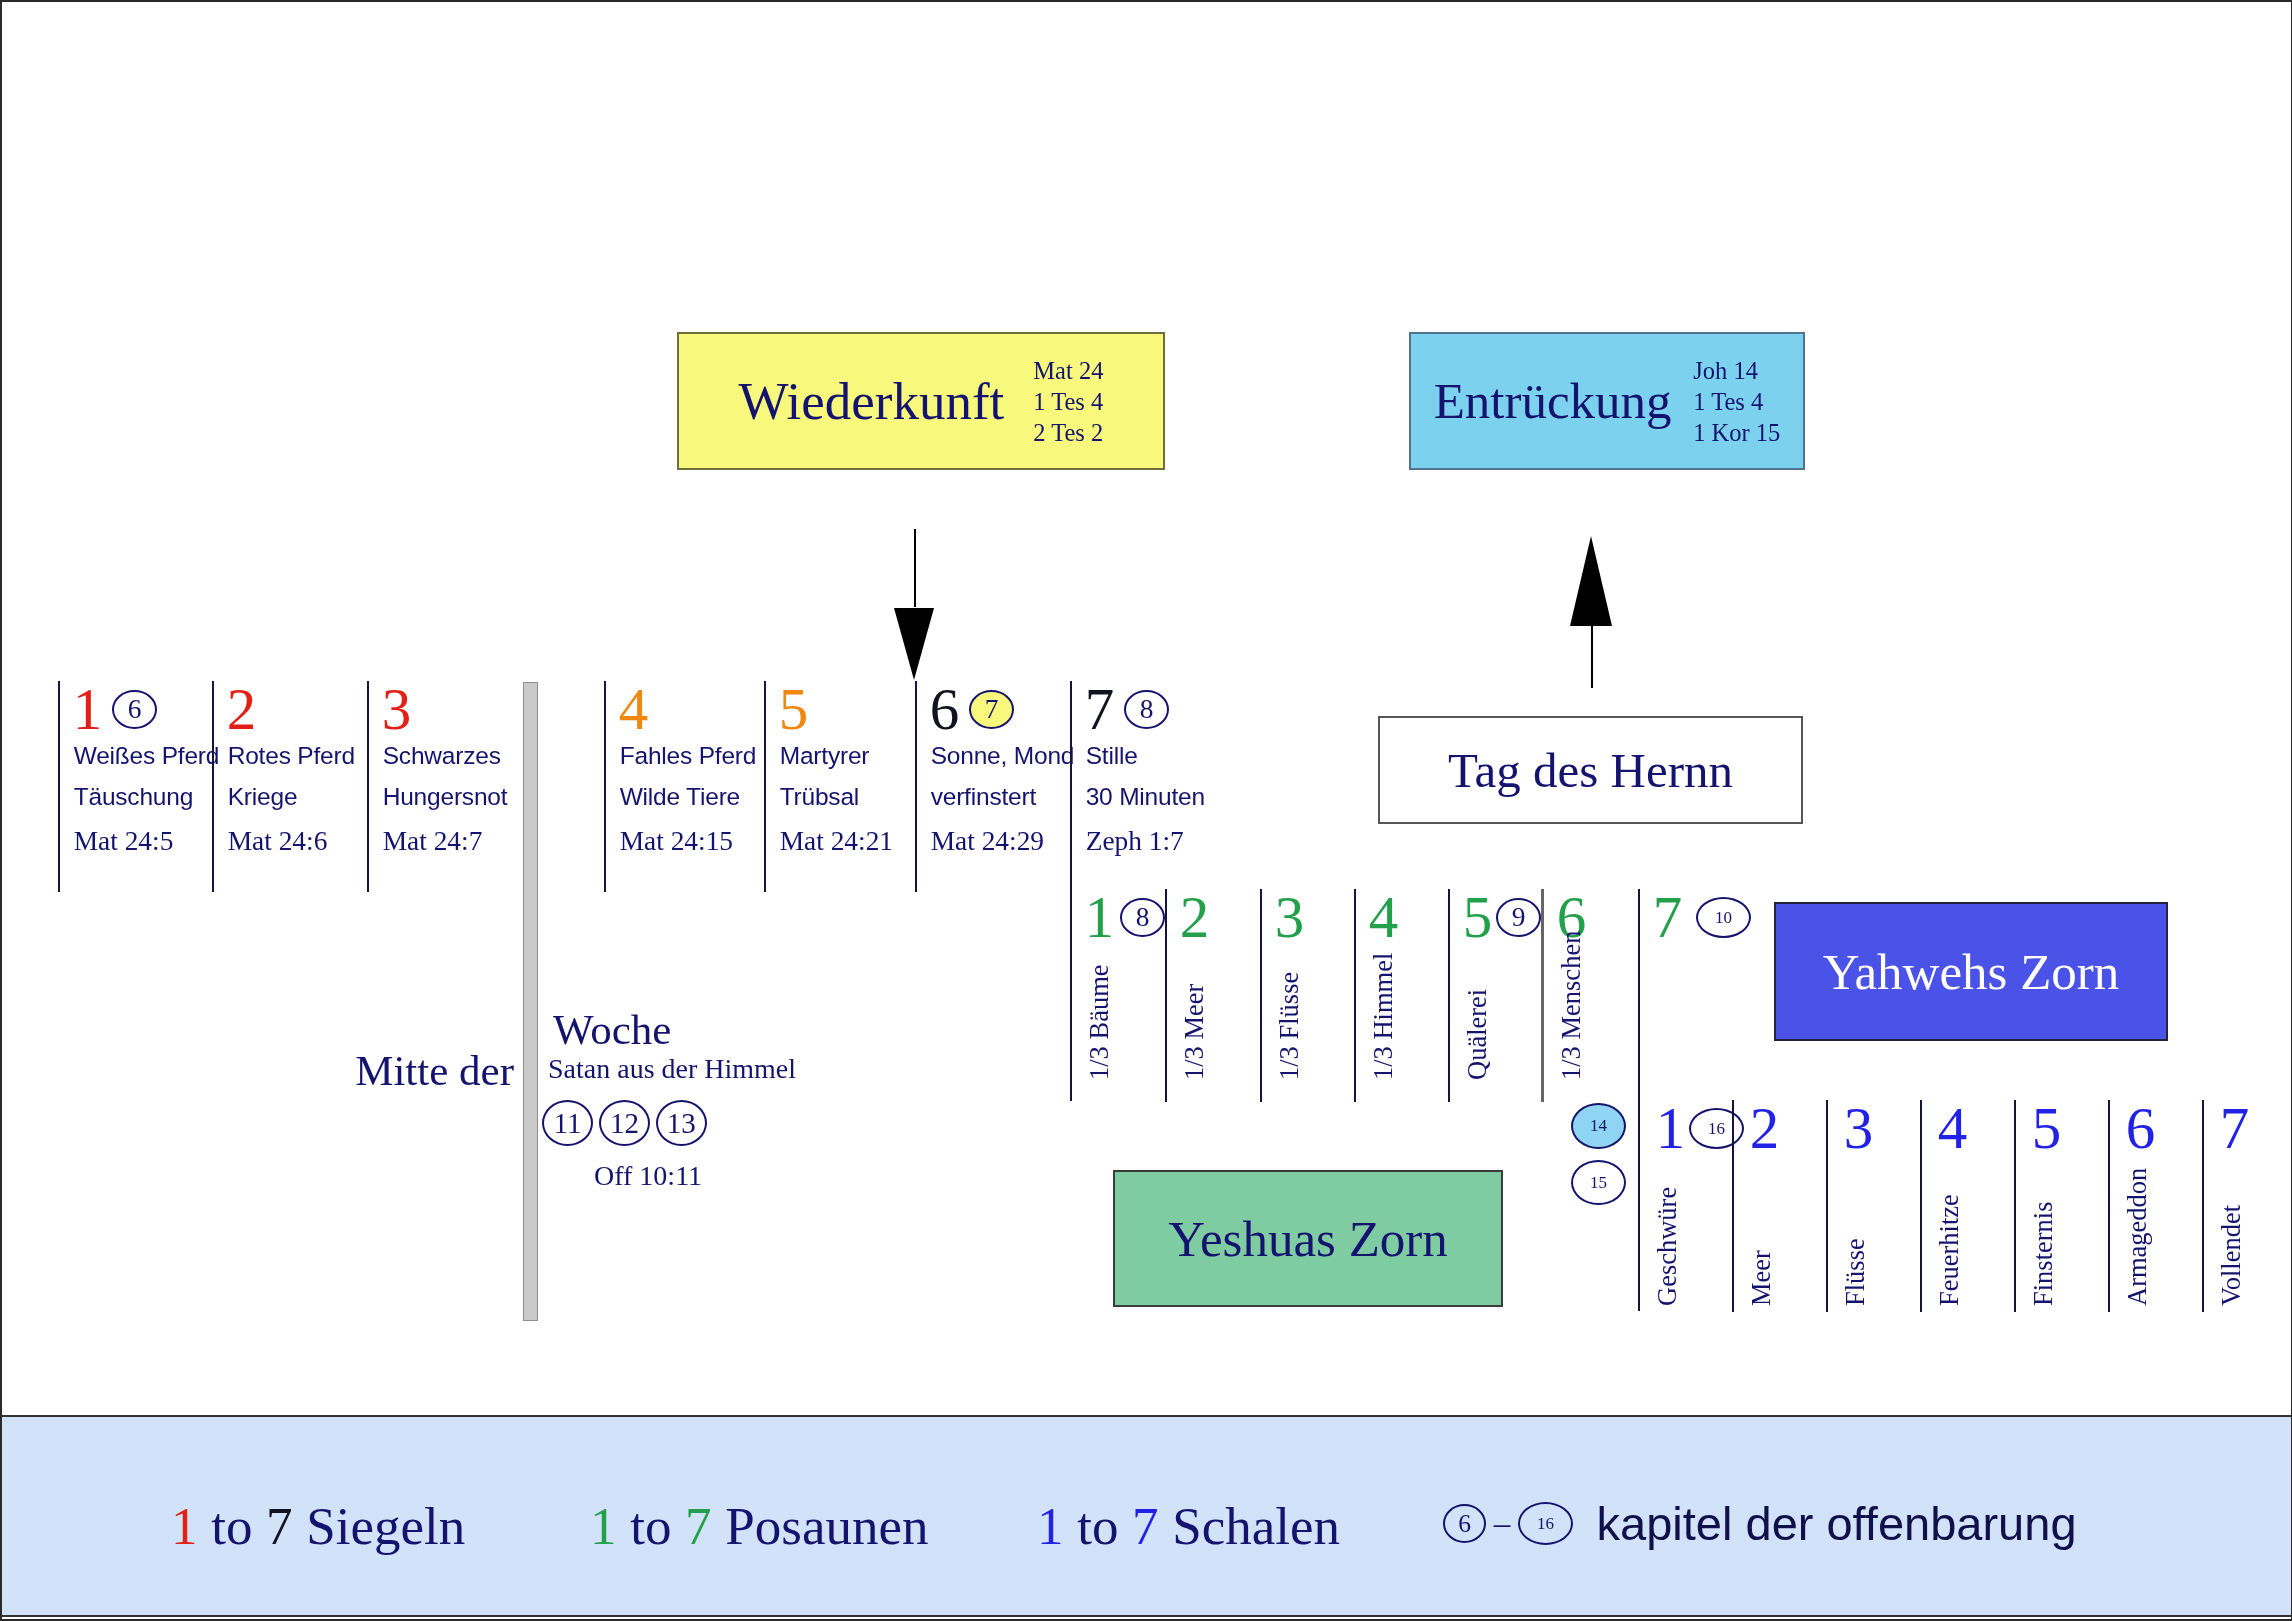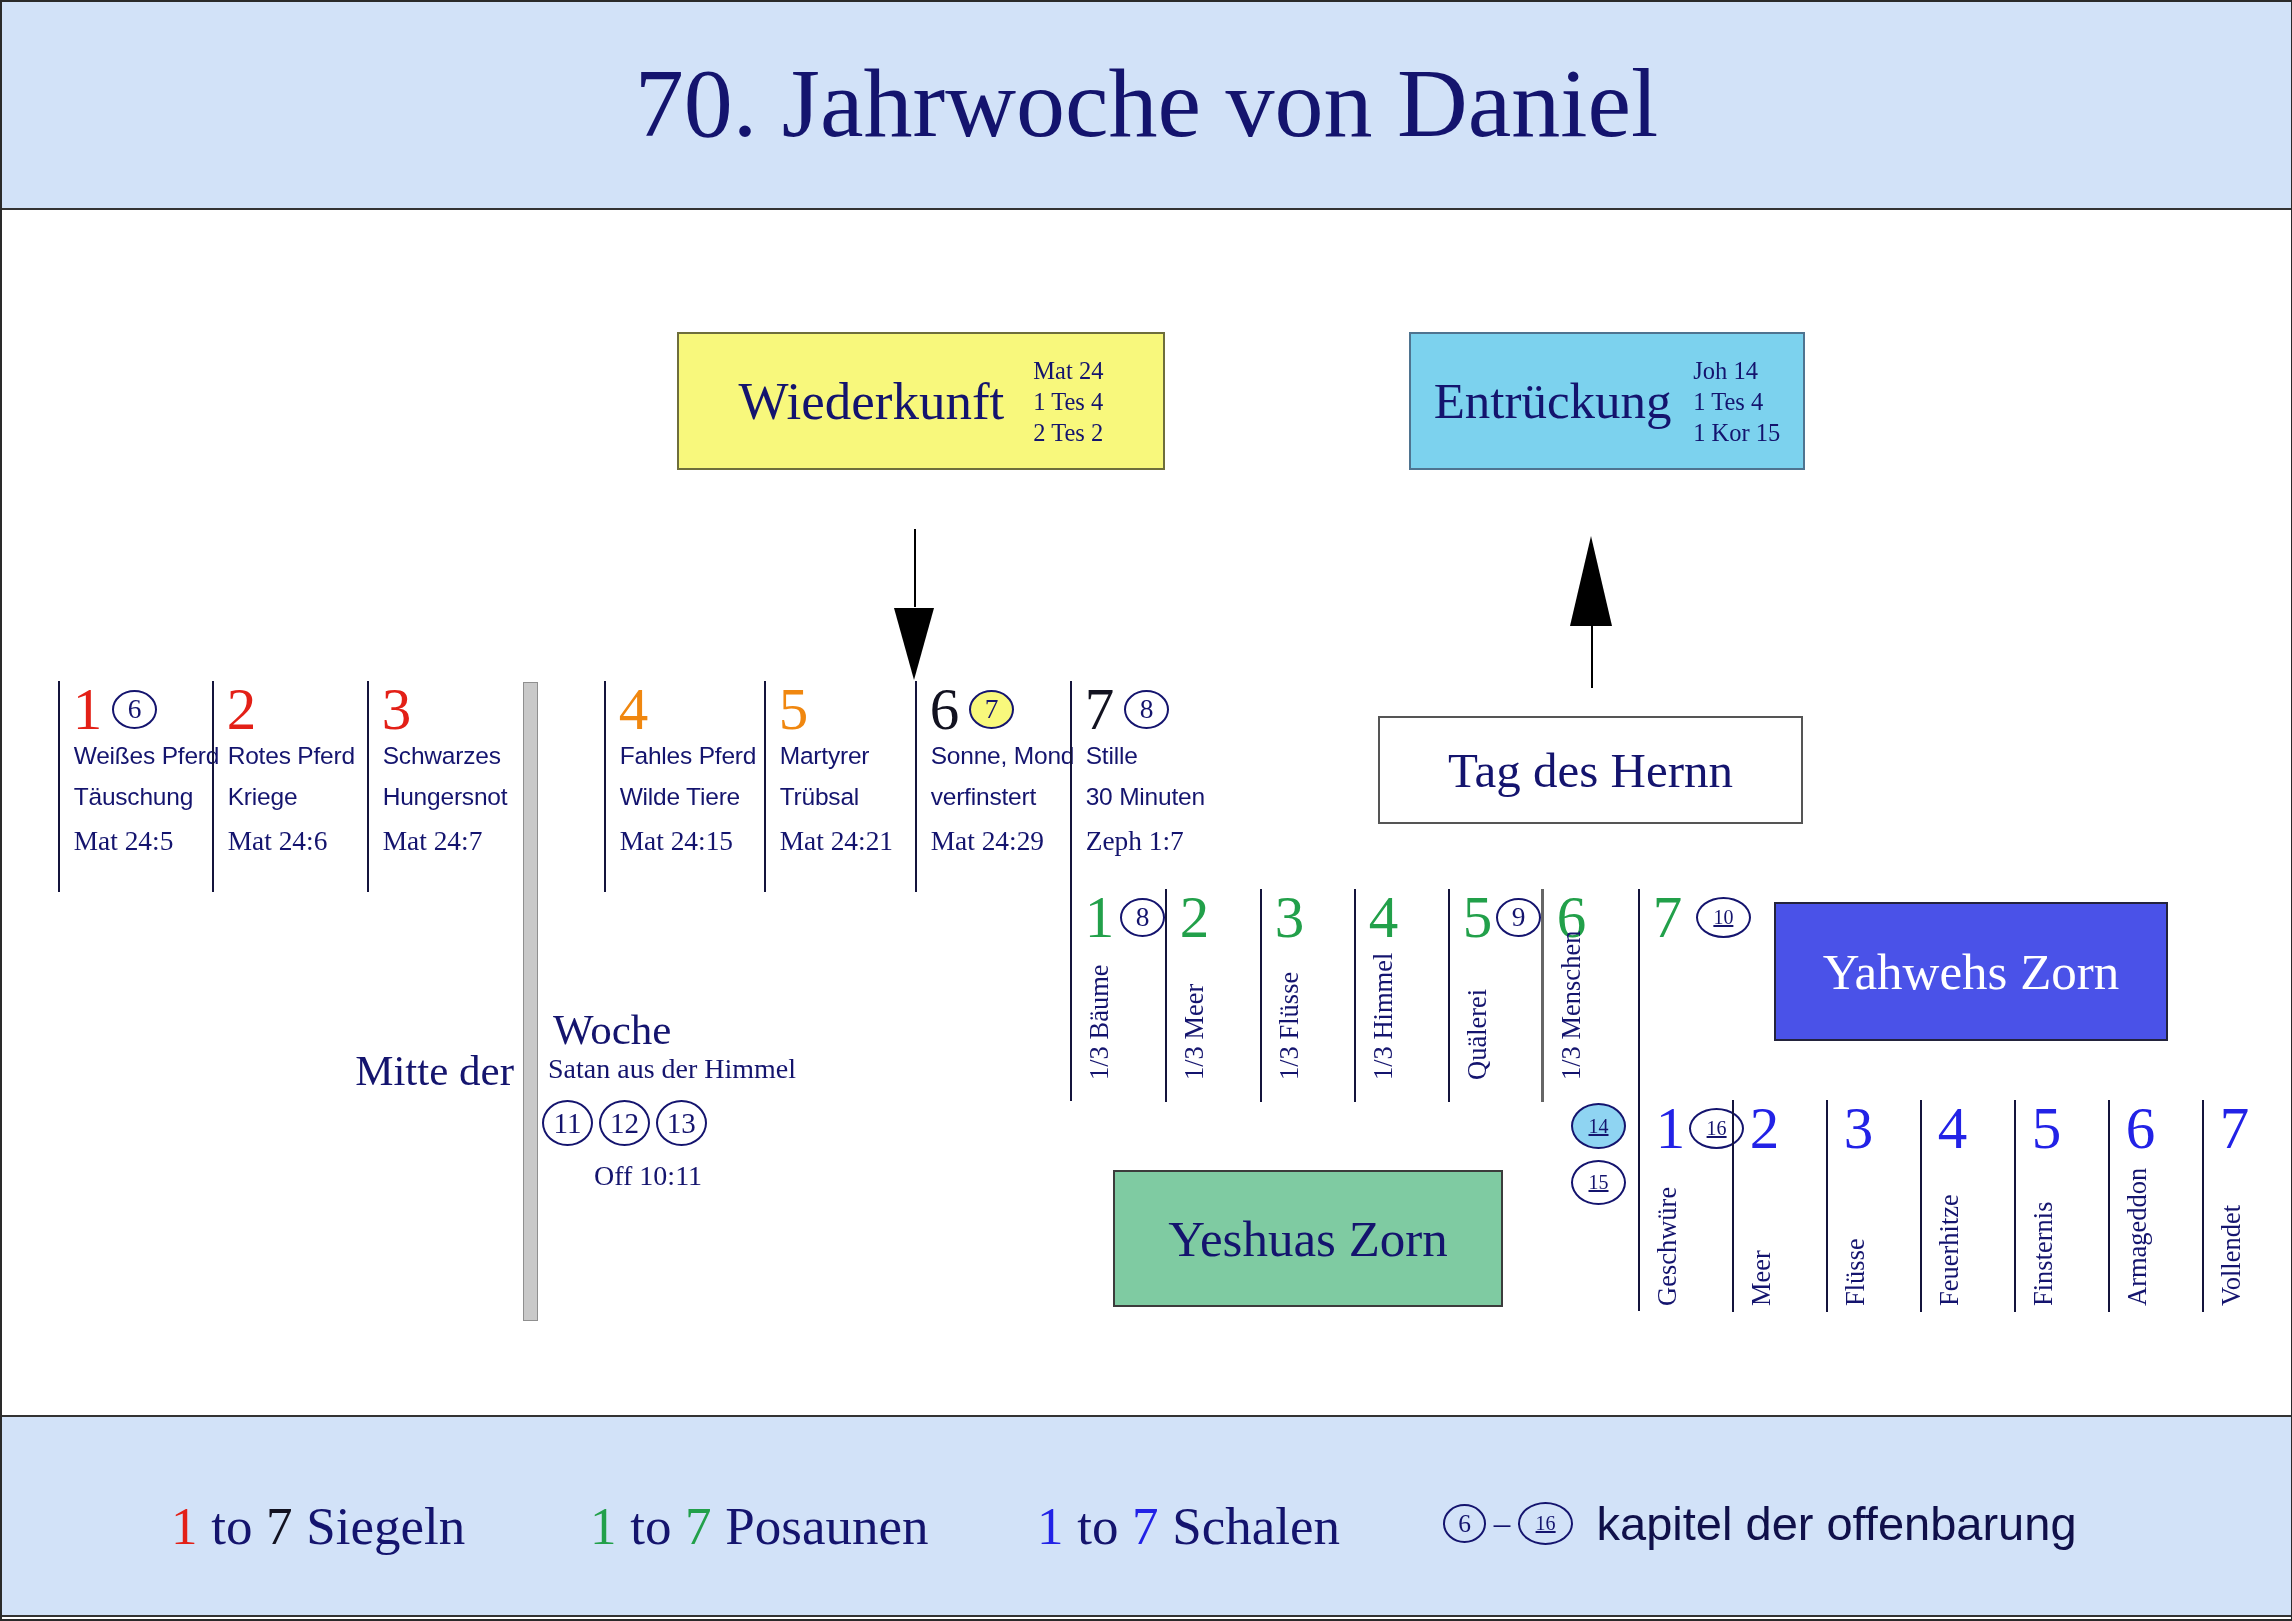--- a/index.html
+++ b/index.html
@@ -31,21 +31,21 @@
   .arrowline{position:absolute;width:2px;background:#000;}
   .tri-down{position:absolute;width:0;height:0;border-left:20.6px solid transparent;
             border-right:20.6px solid transparent;border-top:72px solid #000;}
   .tri-up{position:absolute;width:0;height:0;border-left:21.6px solid transparent;
           border-right:21.6px solid transparent;border-bottom:90px solid #000;}
 
   
   .chip{box-sizing:border-box;display:inline-flex;align-items:center;justify-content:center;
         width:45px;height:39px;border:2px solid #14146e;border-radius:50%;
         font-family:"Liberation Serif",serif;font-size:27.4px;color:#14146e;background:transparent;flex:none;}
-  .chip.two{width:55px;height:41px;font-size:20px;text-decoration:underline;}
+  .chip.two{width:55px;height:41px;font-size:17px;}
   .chip.fill-yellow{background:#f8f87c;}
   .chip.fill-blue{background:#8fd4f2;}
   .chip.mid{width:51px;height:46px;font-size:29px;}
 
   
   .col{position:absolute;box-sizing:border-box;border-left:2px solid #14143c;}
   .col.noline{border-left:none;}
   .head{display:flex;align-items:center;gap:9.8px;padding-left:12.7px;height:57px;}
   .bignum{font-family:"Liberation Serif",serif;font-size:59px;line-height:57px;}
   .num-red{color:#e32017;} .num-orange{color:#f0870f;} .num-dark{color:#121220;}
@@ -77,23 +77,20 @@
   .legend{position:absolute;top:1494px;display:flex;align-items:center;gap:13.7px;
           font-size:53px;color:#14146e;white-space:nowrap;}
   .legend .sans{font-family:"Liberation Sans",sans-serif;font-size:47px;color:#10104a;}
   #between-chips .chip{position:absolute;}
 </style>
 </head>
 <body>
 
 <div id="page">
 
-  <div class="band" id="header-band">
-    <h1 id="page-title">70. Jahrwoche von Daniel</h1>
-  </div>
 
   <div class="info-box" id="box-wiederkunft">
     <span class="main">Wiederkunft</span>
     <span class="refs">
       <span style="display:block">Mat 24</span>
       <span style="display:block">1 Tes 4</span>
       <span style="display:block">2 Tes 2</span>
     </span>
   </div>
 

